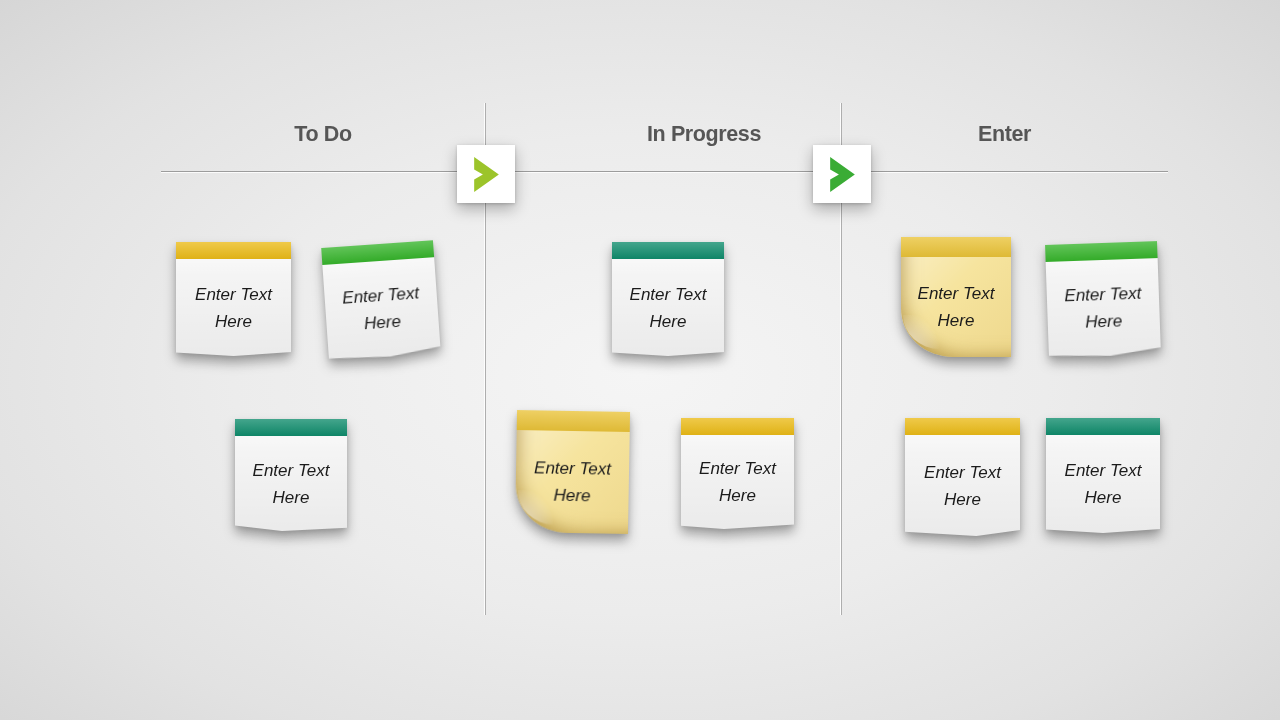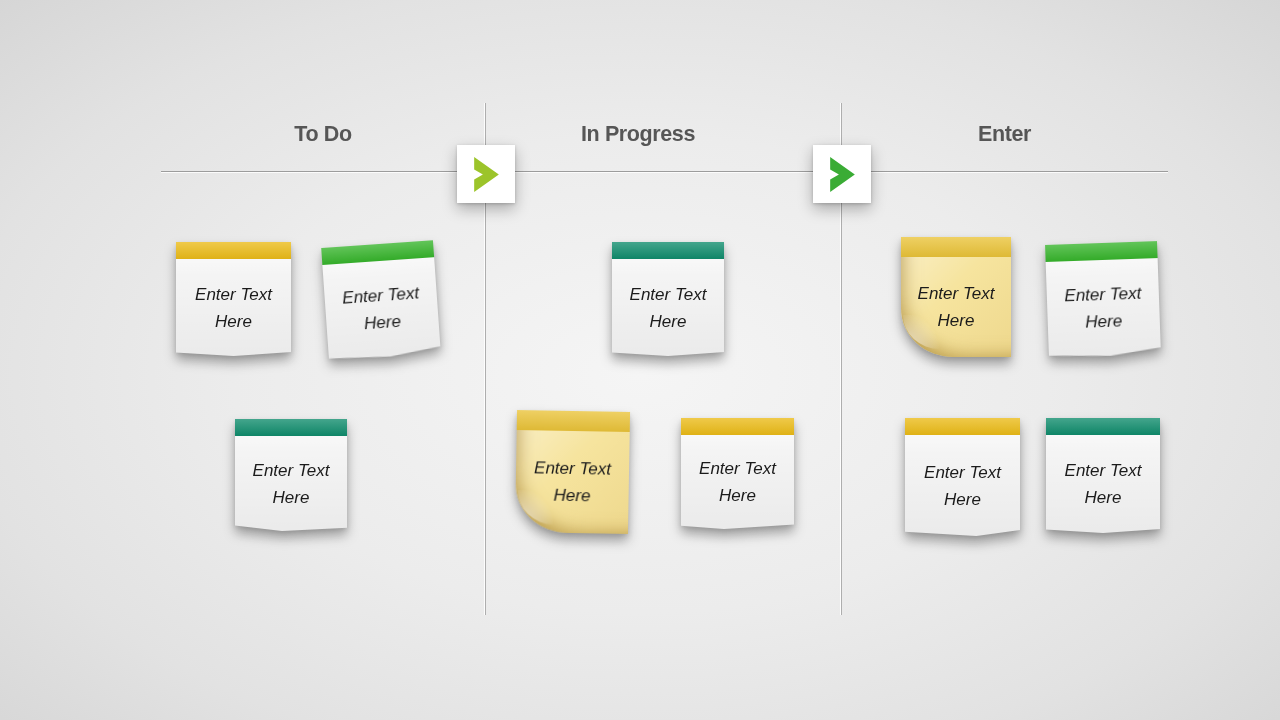--- a/index.html
+++ b/index.html
@@ -10,21 +10,21 @@
   }
   .stage { position: relative; width: 1280px; height: 720px; margin-left: 24px; }
 
   
   .col-header {
     position: absolute; top: 118px; height: 32px; line-height: 32px;
     text-align: center; font-weight: bold; font-size: 21.5px;
     color: #565656; letter-spacing: -0.4px;
   }
   .h-todo  { left: 137px; width: 324px; }
-  .h-prog  { left: 436px; width: 356px; }
+  .h-prog  { left: 462px; width: 356px; padding-left: 40px; }
   .h-done  { left: 817px; width: 327px; }
 
   
   .hline {
     position: absolute; left: 137px; top: 171px; width: 1007px; height: 2px;
     background: linear-gradient(180deg, #9c9c9c 0 1px, rgba(255,255,255,0.85) 1px 2px);
   }
   .vline {
     position: absolute; top: 103px; width: 2px; height: 512px;
     background: linear-gradient(90deg, rgba(255,255,255,0.9) 0 1px, #aeaeae 1px 2px);

